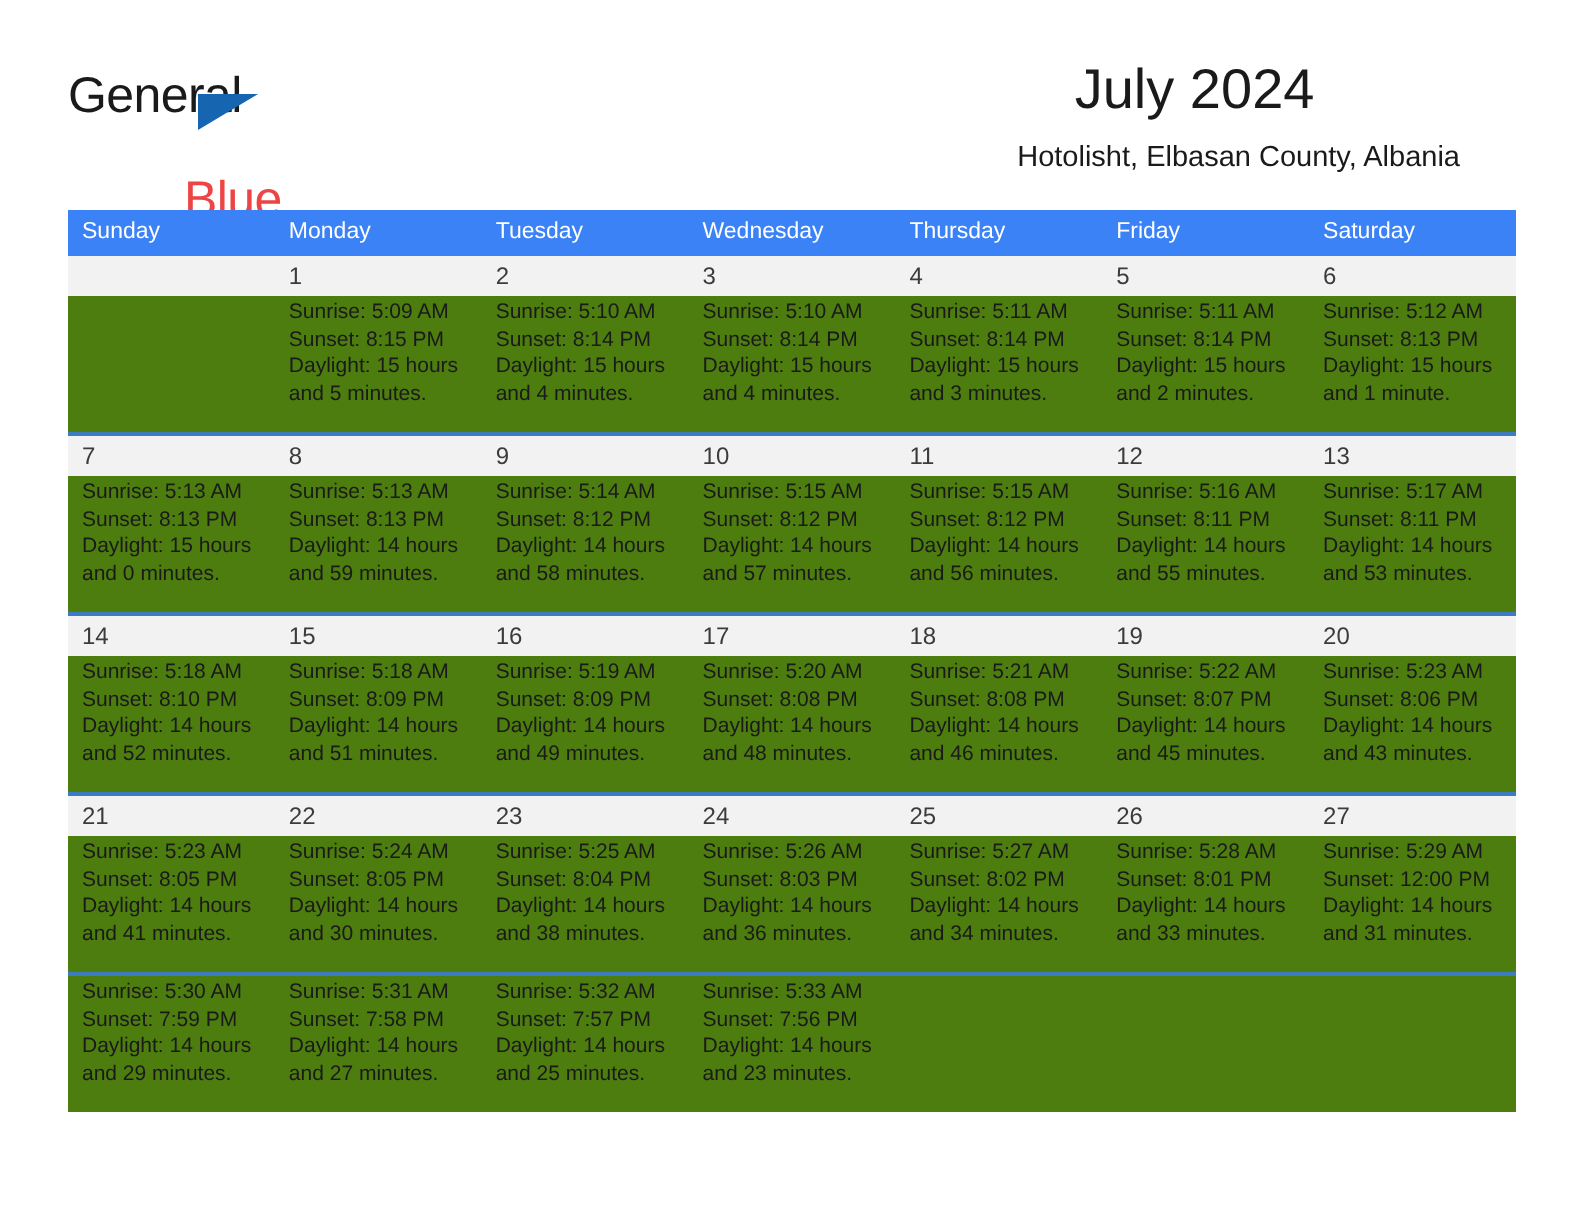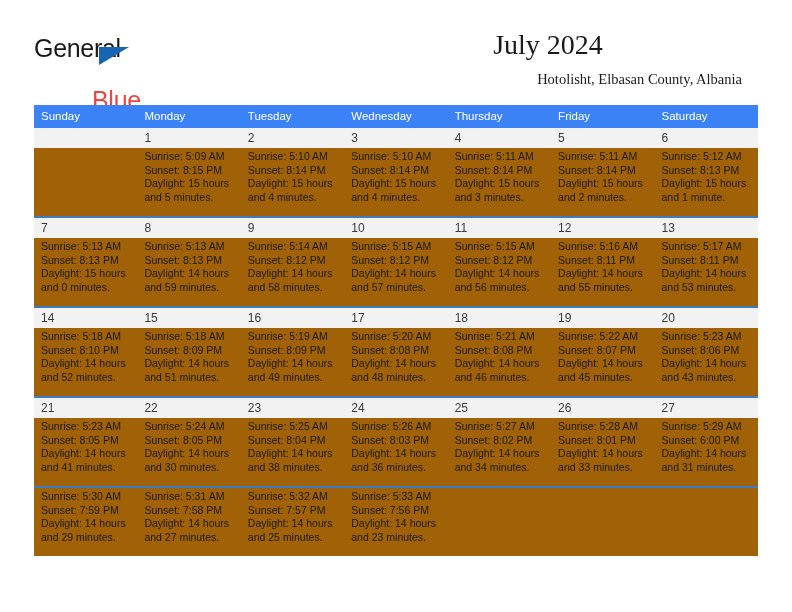--- a/index.html
+++ b/index.html
@@ -59,24 +59,23 @@
     left: 58px;
     top: 21px;
     font-size: 25px;
     letter-spacing: -0.3px;
     color: #ef4444;
     font-family: "Liberation Sans", sans-serif;
     margin-top: 31px;
   }
   .title-block {
     position: absolute;
-    right: 4px;
+    right: 16px;
     top: 0;
-    text-align: left;
-    font-family: Liberation Serif, serif;
+    text-align: center;
   }
   .cal-title {
     font-size: 28px;
     color: #1a1a1a;
     line-height: 34px;
     white-space: nowrap;
   }
   .cal-subtitle {
     font-size: 14.5px;
     color: #1a1a1a;
@@ -120,21 +119,21 @@
     font-size: 12px;
     color: #3b3b3b;
     padding: 3px 0 3px 7px;
     height: 13px;
     vertical-align: top;
     border: none;
   }
   .daynum-row td.empty { background: #f2f2f2; }
 
   .detail-row td {
-    background: #a16207;
+    background: #4d7c0f;
     font-size: 10.5px;
     color: #1a1a1a;
     line-height: 13.6px;
     padding: 2px 6px 8px 7px;
     vertical-align: top;
     height: 58px;
     border: none;
   }
   .detail-row td .line { display: block; white-space: nowrap; }
 </style>
@@ -389,21 +388,21 @@
             <span class="line">and 34 minutes.</span>
           </td>
           <td>
             <span class="line">Sunrise: 5:28 AM</span>
             <span class="line">Sunset: 8:01 PM</span>
             <span class="line">Daylight: 14 hours</span>
             <span class="line">and 33 minutes.</span>
           </td>
           <td>
             <span class="line">Sunrise: 5:29 AM</span>
-            <span class="line">Sunset: 6:00 PM</span>
+            <span class="line">Sunset: 12:00 PM</span>
             <span class="line">Daylight: 14 hours</span>
             <span class="line">and 31 minutes.</span>
           </td>
         </tr>
         <tr class="week-sep">
           <td colspan="7"></td>
         </tr>
         <tr class="detail-row">
           <td>
             <span class="line">Sunrise: 5:30 AM</span>

